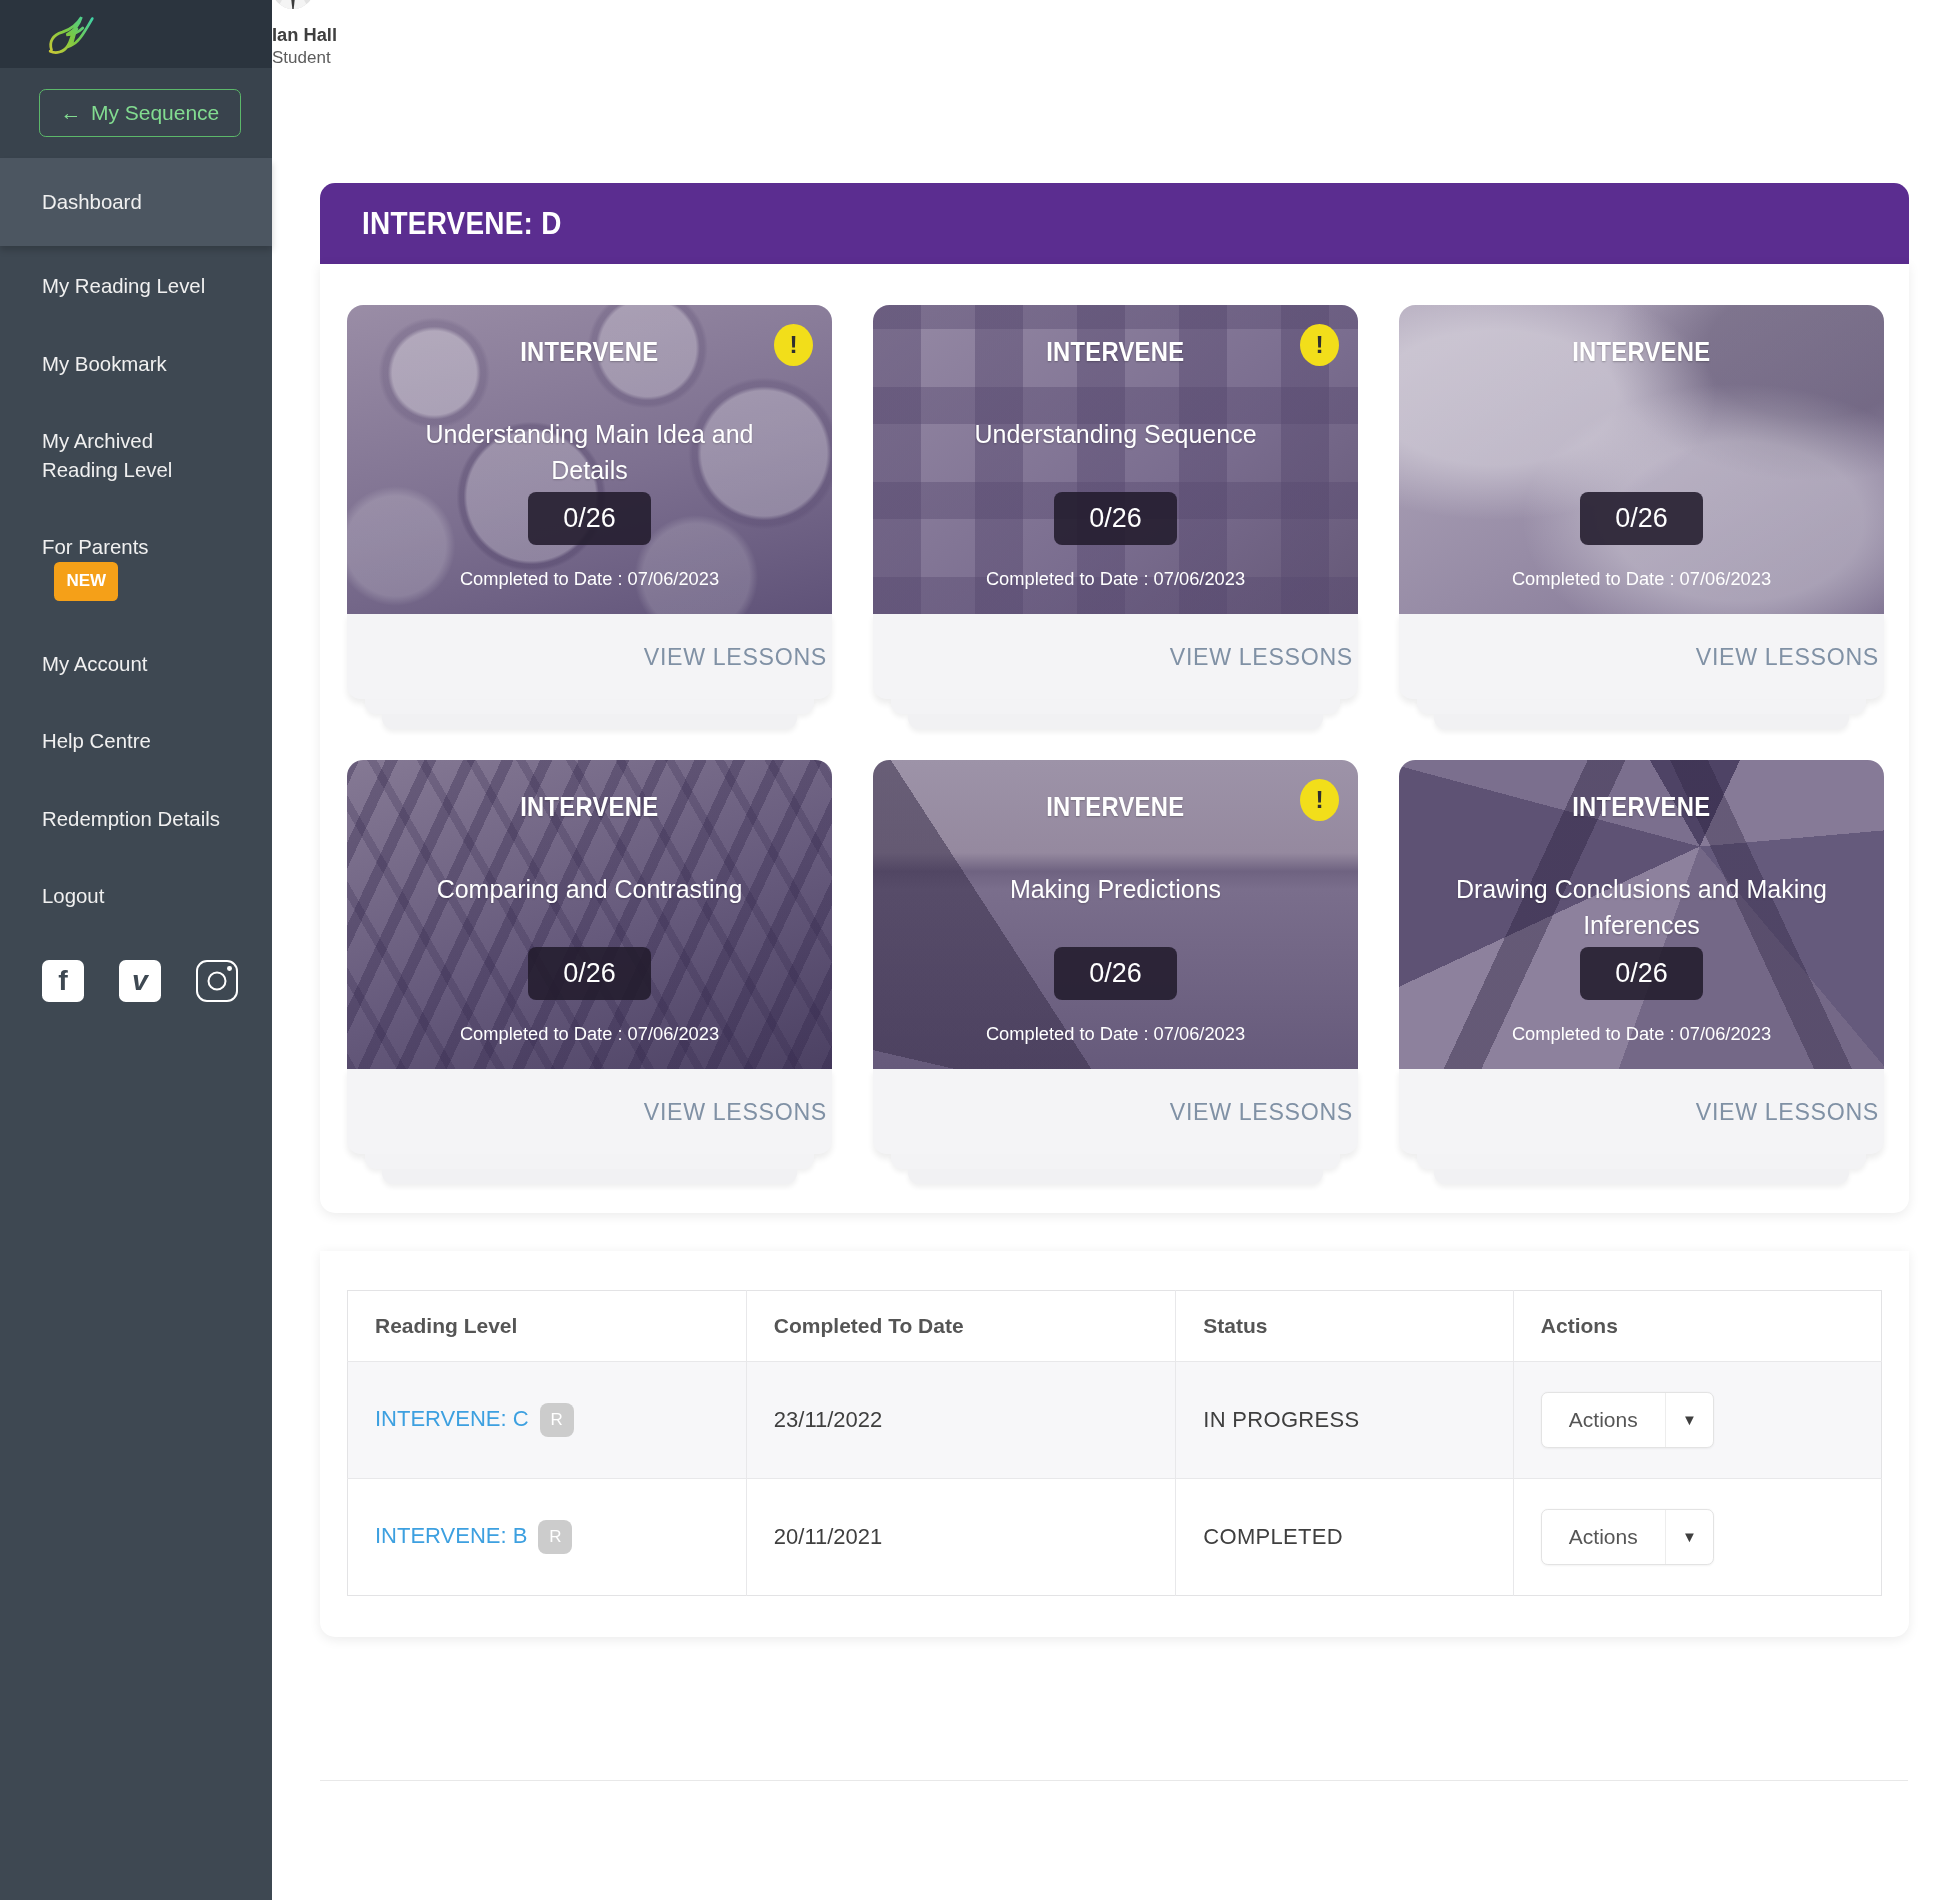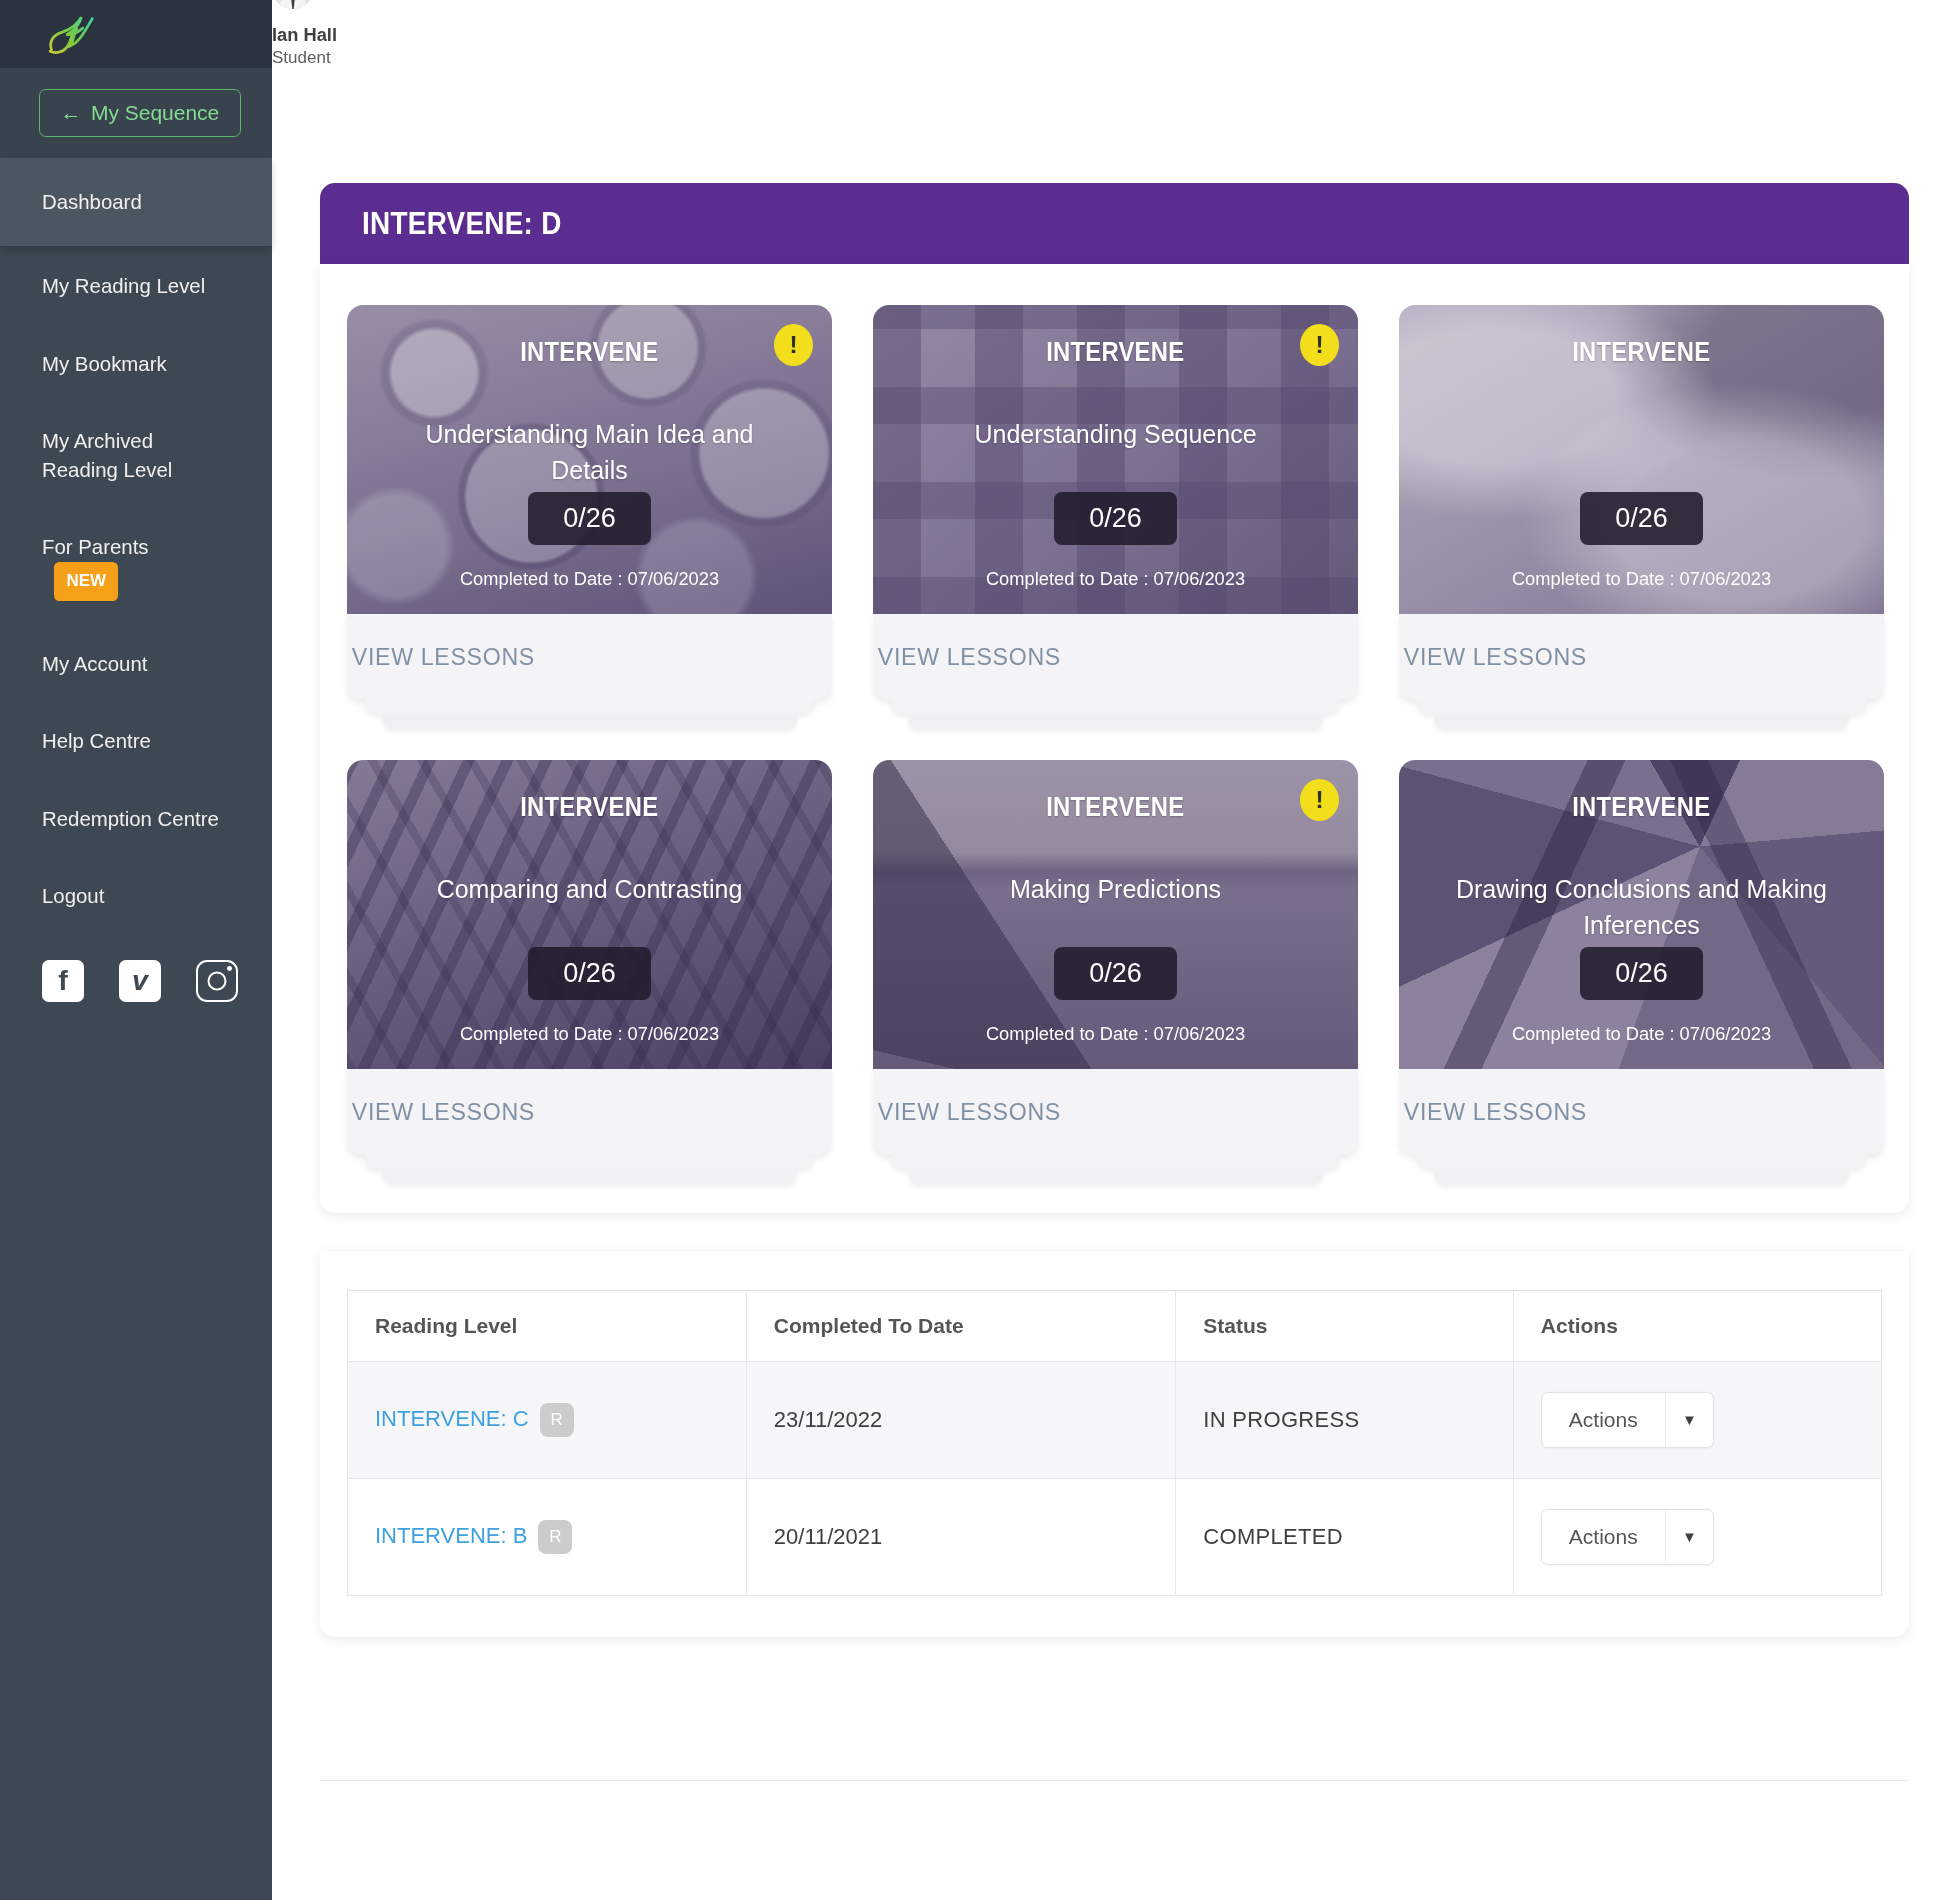--- a/index.html
+++ b/index.html
@@ -59,21 +59,21 @@
   .card-brand { margin-top:31px; color:#fff; font-size:28px; font-weight:800; letter-spacing:0.3px;
     transform:scaleX(.85); text-shadow:0 0.7px 2px rgba(0,0,0,.25); }
   .card-name { margin-top:48px; color:#fff; font-size:25px; font-weight:300; text-align:center;
     line-height:1.45; padding:0 37px; text-shadow:0 0.7px 2px rgba(0,0,0,.2); }
   .pill { margin-top:auto; background:rgba(34,27,44,.88); color:#fff; font-size:27px;
     border-radius:8.1px; padding:11px 35px; }
   .completed { margin-top:23px; color:#fff; font-size:18.3px; font-weight:300; }
   .alert-badge { position:absolute; top:19px; right:19px; width:39px; height:42px; background:#f2de1a;
     border-radius:50%; display:flex; align-items:center; justify-content:center;
     color:#2f2f2f; font-weight:800; font-size:24.4px; }
-  .card-footer { height:85px; background:#f4f4f6; display:flex; align-items:center; justify-content:flex-start;
+  .card-footer { height:85px; background:#f4f4f6; display:flex; align-items:center; justify-content:flex-end;
     border-radius:0 0 13.6px 13.6px; box-shadow:0 4.1px 6.8px rgba(0,0,0,.07); cursor:pointer; }
   .card-footer span { color:#8091a5; font-size:24.4px; font-weight:300; letter-spacing:0.7px; transform:scaleX(.95); display:inline-block; }
   .stack { height:15px; background:#f3f3f5; border-radius:0 0 11px 11px; box-shadow:0 3.4px 5.4px rgba(0,0,0,.06); }
   .stack.s1 { margin:0 17.7px; }
   .stack.s2 { margin:0 35px; background:#f1f1f3; }
 
   
   .bg-bubbles { background:
     radial-gradient(circle at 18% 22%, rgba(255,255,255,.28) 0 9%, rgba(70,55,95,.18) 10% 11%, transparent 12%),
     radial-gradient(circle at 62% 14%, rgba(255,255,255,.22) 0 12%, rgba(70,55,95,.2) 13% 14%, transparent 15%),
@@ -164,21 +164,21 @@
 
     <nav class="nav-list">
       <div class="nav-item">My Reading Level</div>
       <div class="nav-item">My Bookmark</div>
       <div class="nav-item">My Archived Reading Level</div>
       <div class="nav-item">
         <span>For Parents</span><span class="new-badge">NEW</span>
       </div>
       <div class="nav-item">My Account</div>
       <div class="nav-item">Help Centre</div>
-      <div class="nav-item">Redemption Centre</div>
+      <div class="nav-item">Redemption Details</div>
       <div class="nav-item">Logout</div>
     </nav>
 
     <div class="social-row">
       <div class="social-sq">f</div>
       <div class="social-sq vimeo-v">v</div>
       <div class="social-outline">
         <span class="lens"></span>
           <span class="dot"></span>
       </div>

